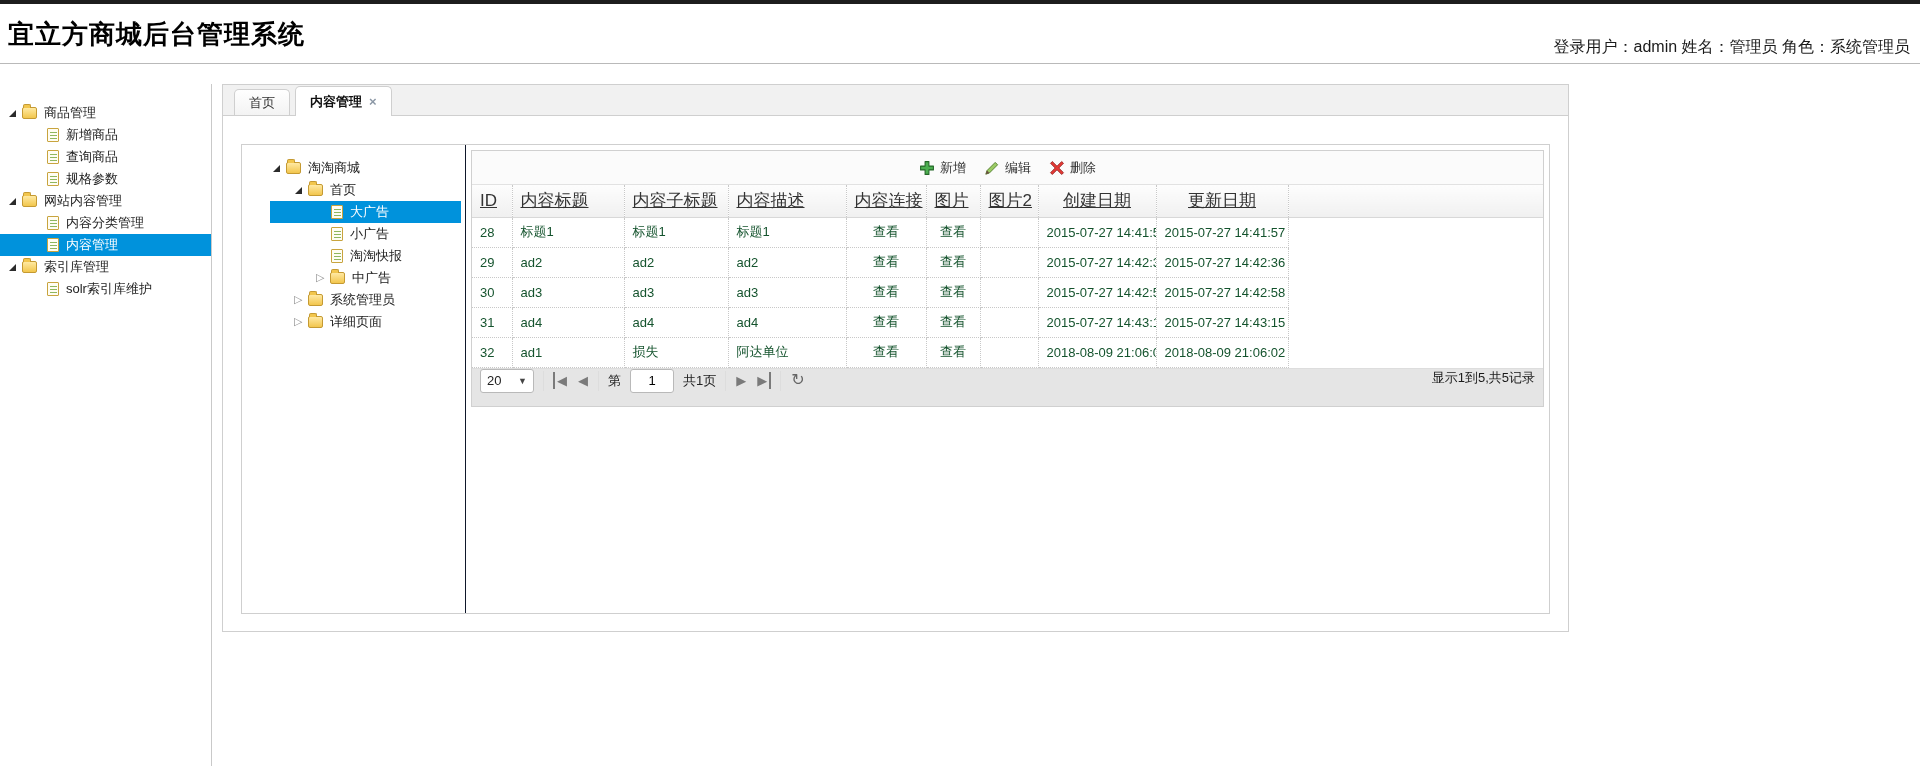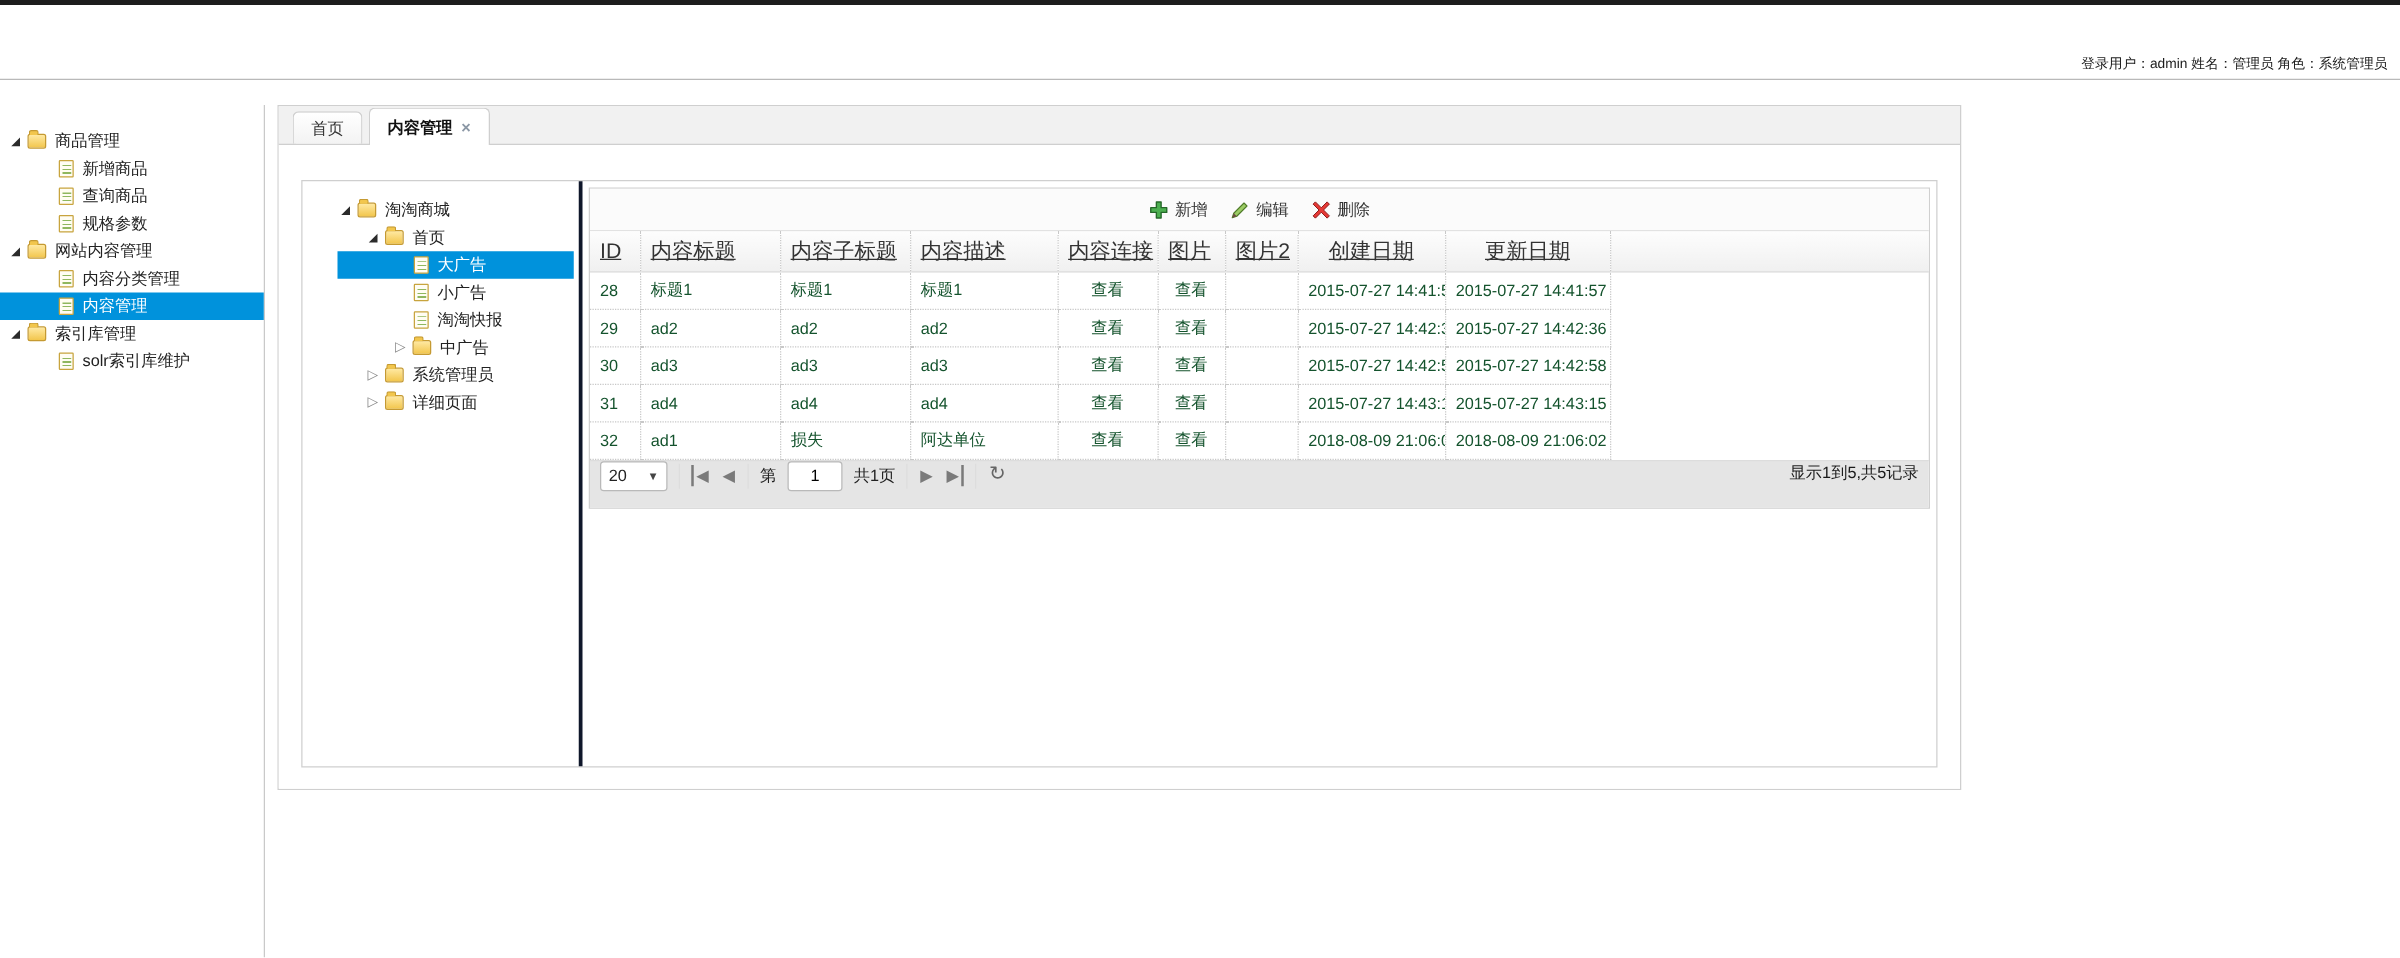--- a/index.html
+++ b/index.html
@@ -5,21 +5,21 @@
   * { margin:0; padding:0; box-sizing:border-box; }
   html,body { background:#fff; }
   body {
     width:1920px; height:766px; overflow:hidden;
     font-family:"Liberation Sans","DejaVu Sans",sans-serif;
     font-size:13px; color:#222;
   }
   .top-strip { height:4px; background:#1d1d1d; width:100%; }
   .app-header { height:60px; border-bottom:1px solid #b9b9b9; position:relative; background:#fff; }
   .app-title { font-size:26px; font-weight:bold; color:#000; padding:13px 0 0 8px; letter-spacing:1px; }
-  .user-info { position:absolute; right:10px; bottom:5px; font-size:11px; color:#1a1a1a;margin-left:39px; }
+  .user-info { position:absolute; right:10px; bottom:5px; font-size:16px; color:#1a1a1a;margin-left:39px; }
 
   .body-row { display:flex; align-items:flex-start; height:702px; width:1569px; padding-top:20px; }
 
   
   .sidebar { width:212px; height:682px; border-right:1px solid #c9c9c9; background:#fff; flex:none; }
   .sidebar-header {
     height:31px; background:linear-gradient(#fbfbfb,#ebebeb);
     border-top:1px solid #d5d5d5; border-bottom:1px solid #d5d5d5;
     display:flex; align-items:center; justify-content:space-between;
     padding:0 10px; color:#333;
@@ -48,21 +48,21 @@
   
   .center { flex:1; height:548px; border:1px solid #cfcfcf; background:#fff; display:flex; flex-direction:column; }
   .tabs { background:#f1f1f1; border-bottom:1px solid #cfcfcf; display:flex; align-items:flex-end; padding:0 0 0 6px; height:31px; }
   .tab { display:flex; align-items:center; gap:7px; border:1px solid #cfcfcf; border-bottom:none;
     border-radius:5px 5px 0 0; background:linear-gradient(#ffffff,#f3f3f3); height:26px;
     padding:0 14px; margin-left:5px; color:#333; cursor:pointer; }
   .tab.active { background:#fff; height:30px; margin-bottom:-1px; font-weight:bold; color:#111; z-index:2; }
   .tab-close { color:#8b97a5; font-weight:bold; font-size:13px; line-height:1; }
   .tab-content { flex:1; padding:28px 18px 16px 18px; background:#fff; }
   .inner-panel { border:1px solid #cfcfcf; height:470px; display:flex; }
-  .content-tree { width:224px; border-right:3px solid #0f172a; padding:12px 4px 0 28px; flex:none; }
+  .content-tree { width:224px; border-right:1px solid #0f172a; padding:12px 4px 0 28px; flex:none; }
 
   
   .grid-pane { flex:1; min-width:0; }
   .datagrid { margin:5px; border:1px solid #d0d0d0; }
   .dg-toolbar { height:34px; display:flex; align-items:center; gap:6px; padding:0 8px;
     background:#fbfbfb; border-bottom:1px solid #e2e2e2;justify-content:center; }
   .tb-btn { display:flex; align-items:center; gap:5px; padding:3px 6px; color:#333; cursor:pointer; border-radius:3px; }
   .tb-btn svg { width:16px; height:16px; display:block; }
   .dg-table { border-collapse:collapse; table-layout:fixed; width:100%; }
   .dg-table th { height:32px; font-weight:normal; background:linear-gradient(#fdfdfd,#f0f0f0);
@@ -90,20 +90,21 @@
   .pg-ico.refresh { font-size:16px; color:#666; padding-top:0; }
   .pager-right { font-size:13px; color:#1a1a1a; }
 </style>
 </head>
 <body>
 
 <div>
   <div class="top-strip"></div>
 
   <header class="app-header">
+    <h1 class="app-title">宜立方商城后台管理系统</h1>
     <div class="user-info">登录用户：admin  姓名：管理员  角色：系统管理员</div>
   </header>
 
   <div class="body-row">
 
     <aside class="sidebar">
       <div class="tree">
         <div class="t-row">
           <span class="caret exp"></span>
           <span class="t-ico folder"></span>

